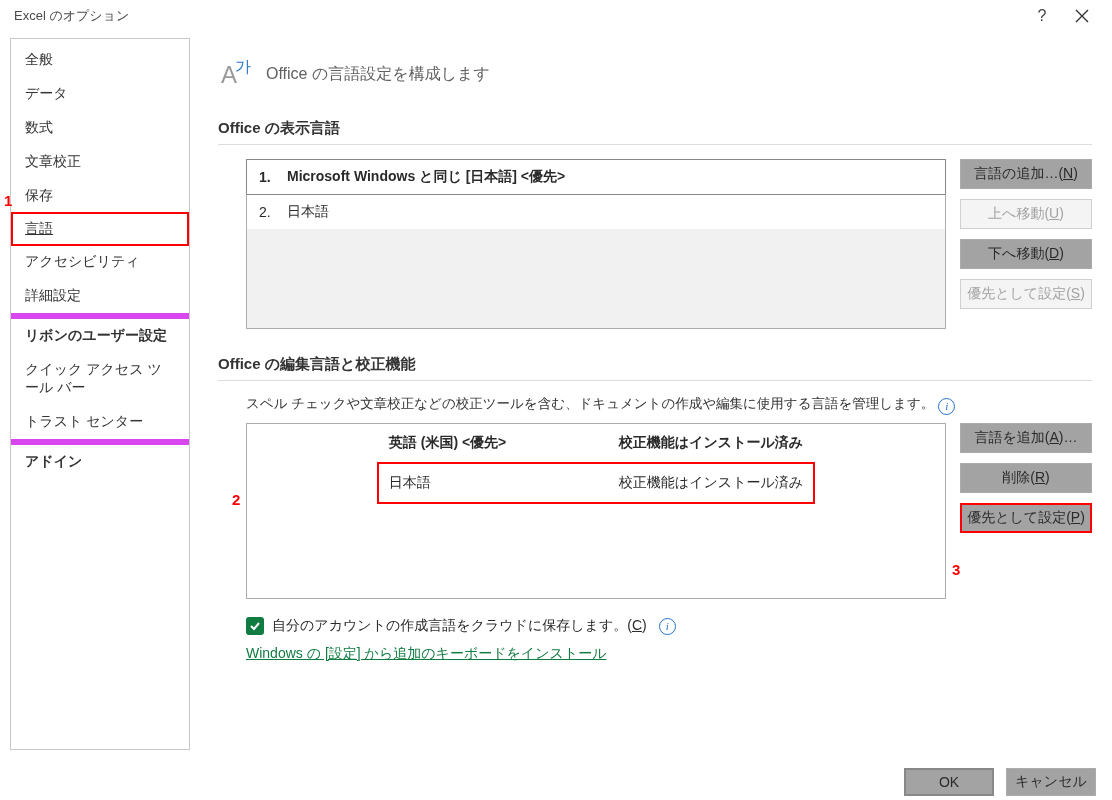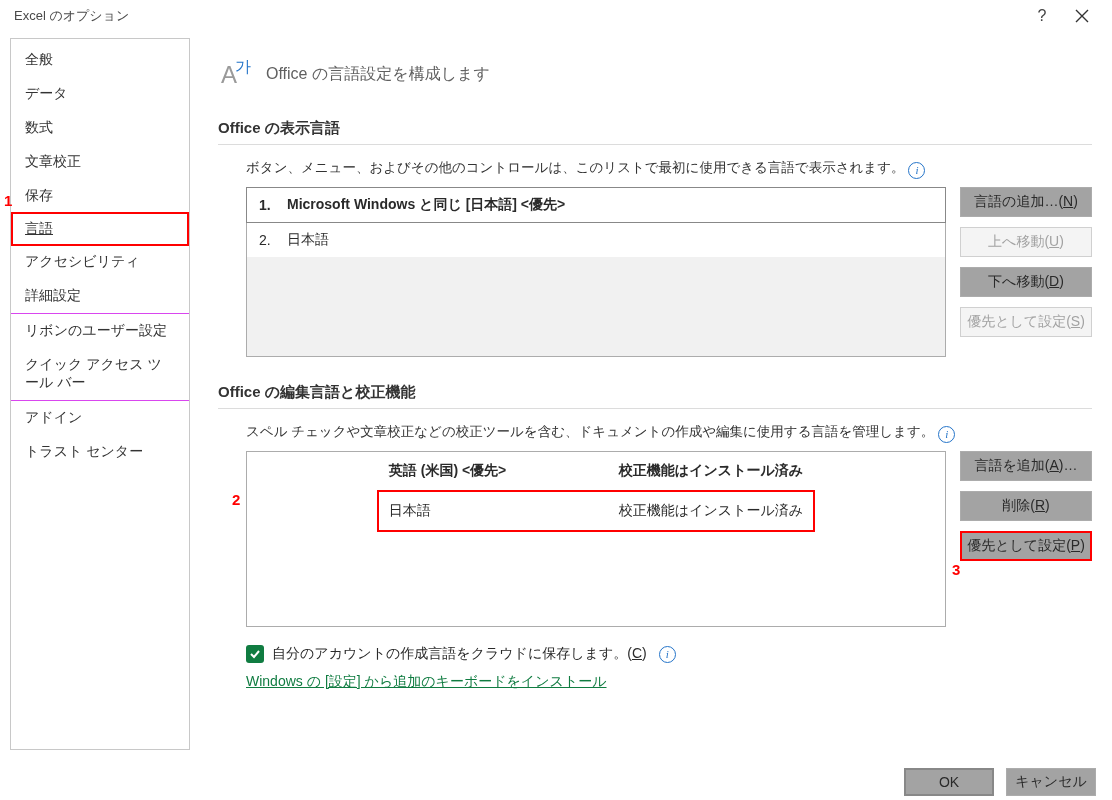--- a/index.html
+++ b/index.html
@@ -40,21 +40,21 @@
 }
 .side-item {
   padding: 8px 14px;
   font-size:14px;
   color:#333;
   cursor:pointer;
 }
 .side-item.selected {
   background:#fff;
 }
-.side-item.separator-above { border-top:1px solid #d946ef; }
+.side-item.separator-above { border-top:6px solid #d946ef;font-weight:bold; }
 .side-highlight {
   border: 2px solid #ff0000;
   margin:-1px 0;
   padding: 6px 12px;
   text-decoration: underline;
 }
 .main {
   flex:1;
   padding: 0 10px 0 28px;
   box-sizing:border-box;
@@ -166,39 +166,36 @@
       <div class="side-item">全般</div>
       <div class="side-item">データ</div>
       <div class="side-item">数式</div>
       <div class="side-item">文章校正</div>
       <div class="side-item">保存</div>
       <div class="side-item side-highlight selected">言語</div>
       <div class="side-item">アクセシビリティ</div>
       <div class="side-item">詳細設定</div>
       <div class="side-item separator-above">リボンのユーザー設定</div>
       <div class="side-item">クイック アクセス ツール バー</div>
+      <div class="side-item">トラスト センター</div>
       <div class="side-item separator-above">アドイン</div>
-      <div class="side-item">トラスト センター</div>
     </div>
 
     <div class="main">
       <div class="page-heading">
         <span>
           <svg viewBox="0 0 34 34">
             <text x="3" y="27" font-size="24" fill="#9a9a9a" font-family="Arial">A</text>
             <text x="17" y="16" font-size="16" fill="#2474c9" font-family="Arial">가</text>
           </svg>
         </span>
         <span class="txt">Office の言語設定を構成します</span>
       </div>
 
       <div class="section-title">Office の表示言語</div>
-      <div class="section-desc">
-        <span>ボタン、メニュー、およびその他のコントロールは、このリストで最初に使用できる言語で表示されます。</span><span class="info-icon">i</span>
-      </div>
       <div class="row-region">
         <div class="listbox">
           <div class="list-row header-selected">
             <span class="num">1.</span>
             <span>Microsoft Windows と同じ [日本語] &lt;優先&gt;</span>
           </div>
           <div class="list-row">
             <span class="num">2.</span>
             <span>日本語</span>
           </div>

